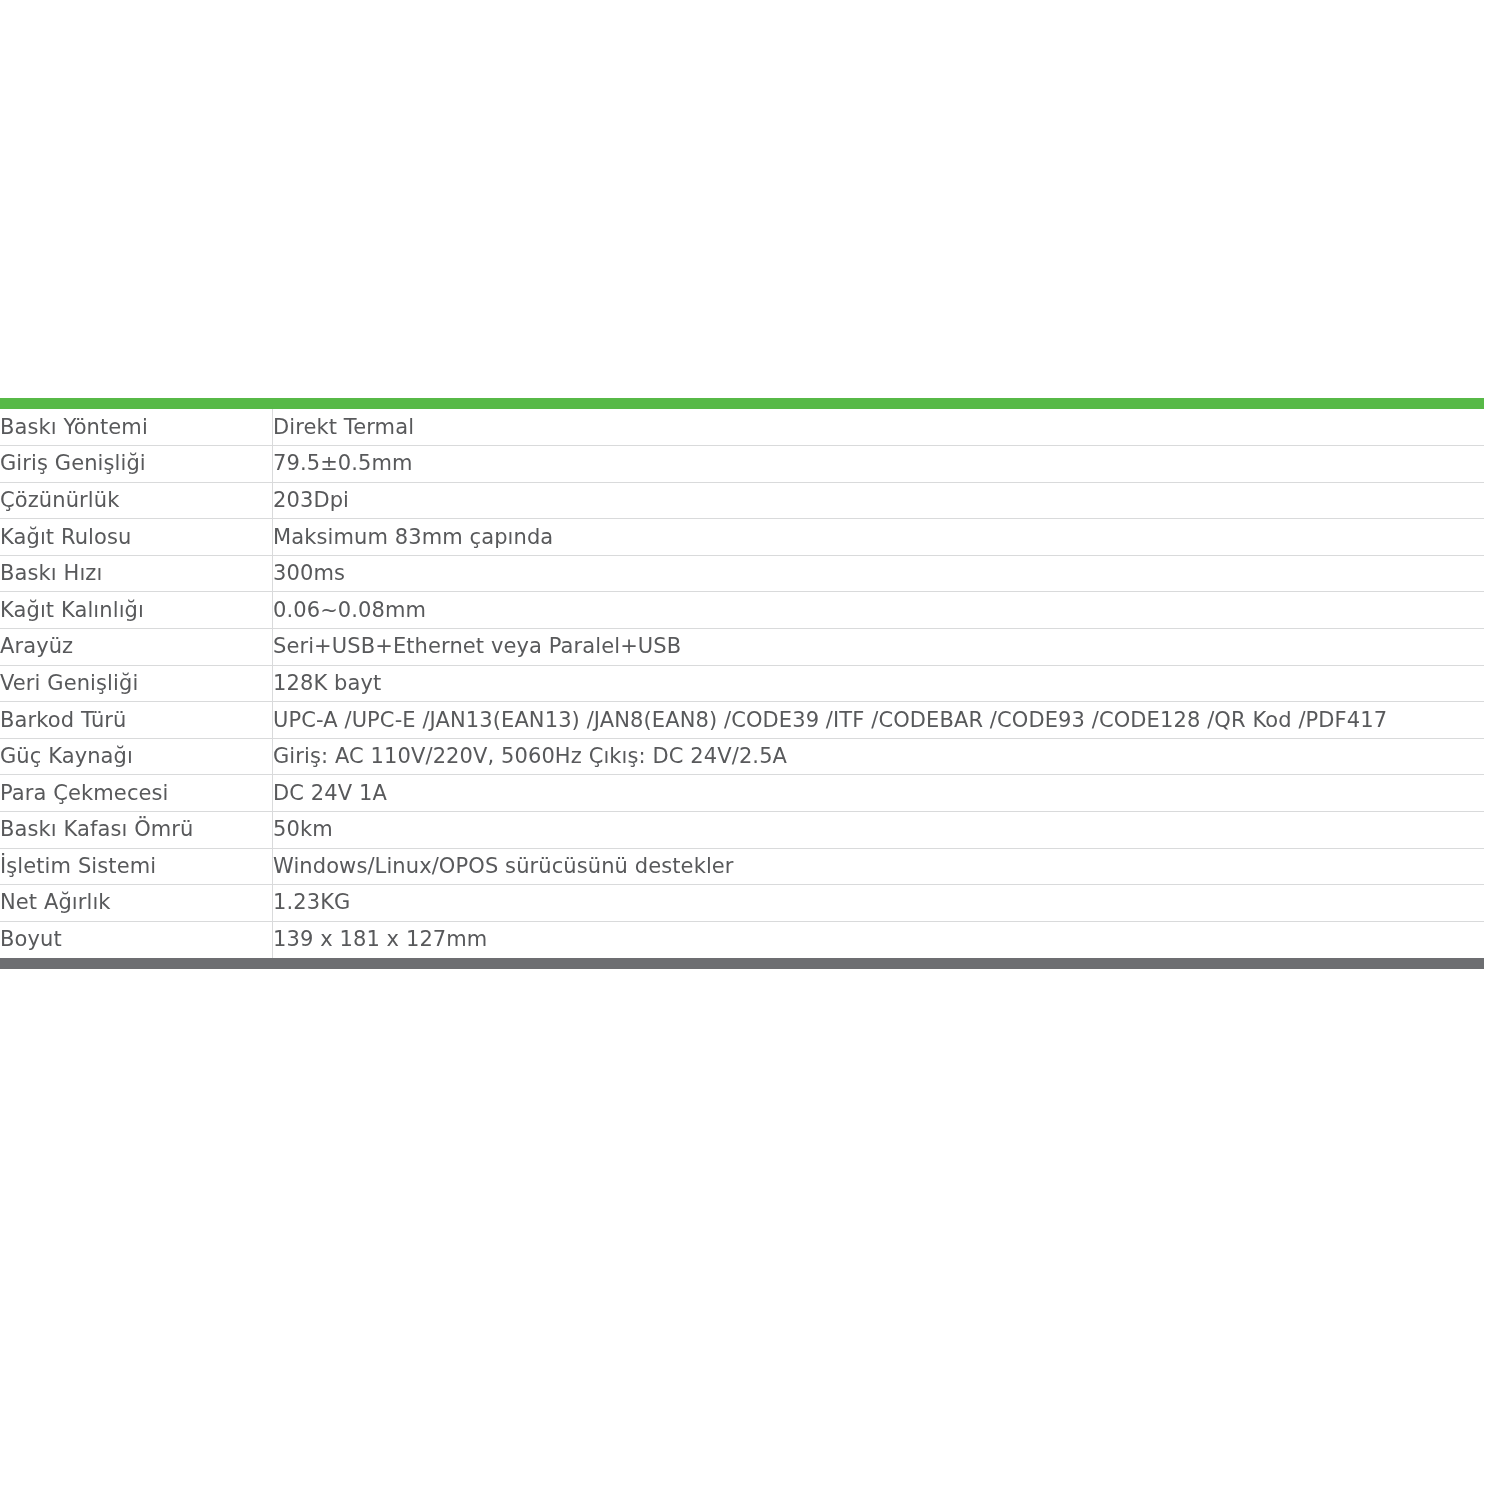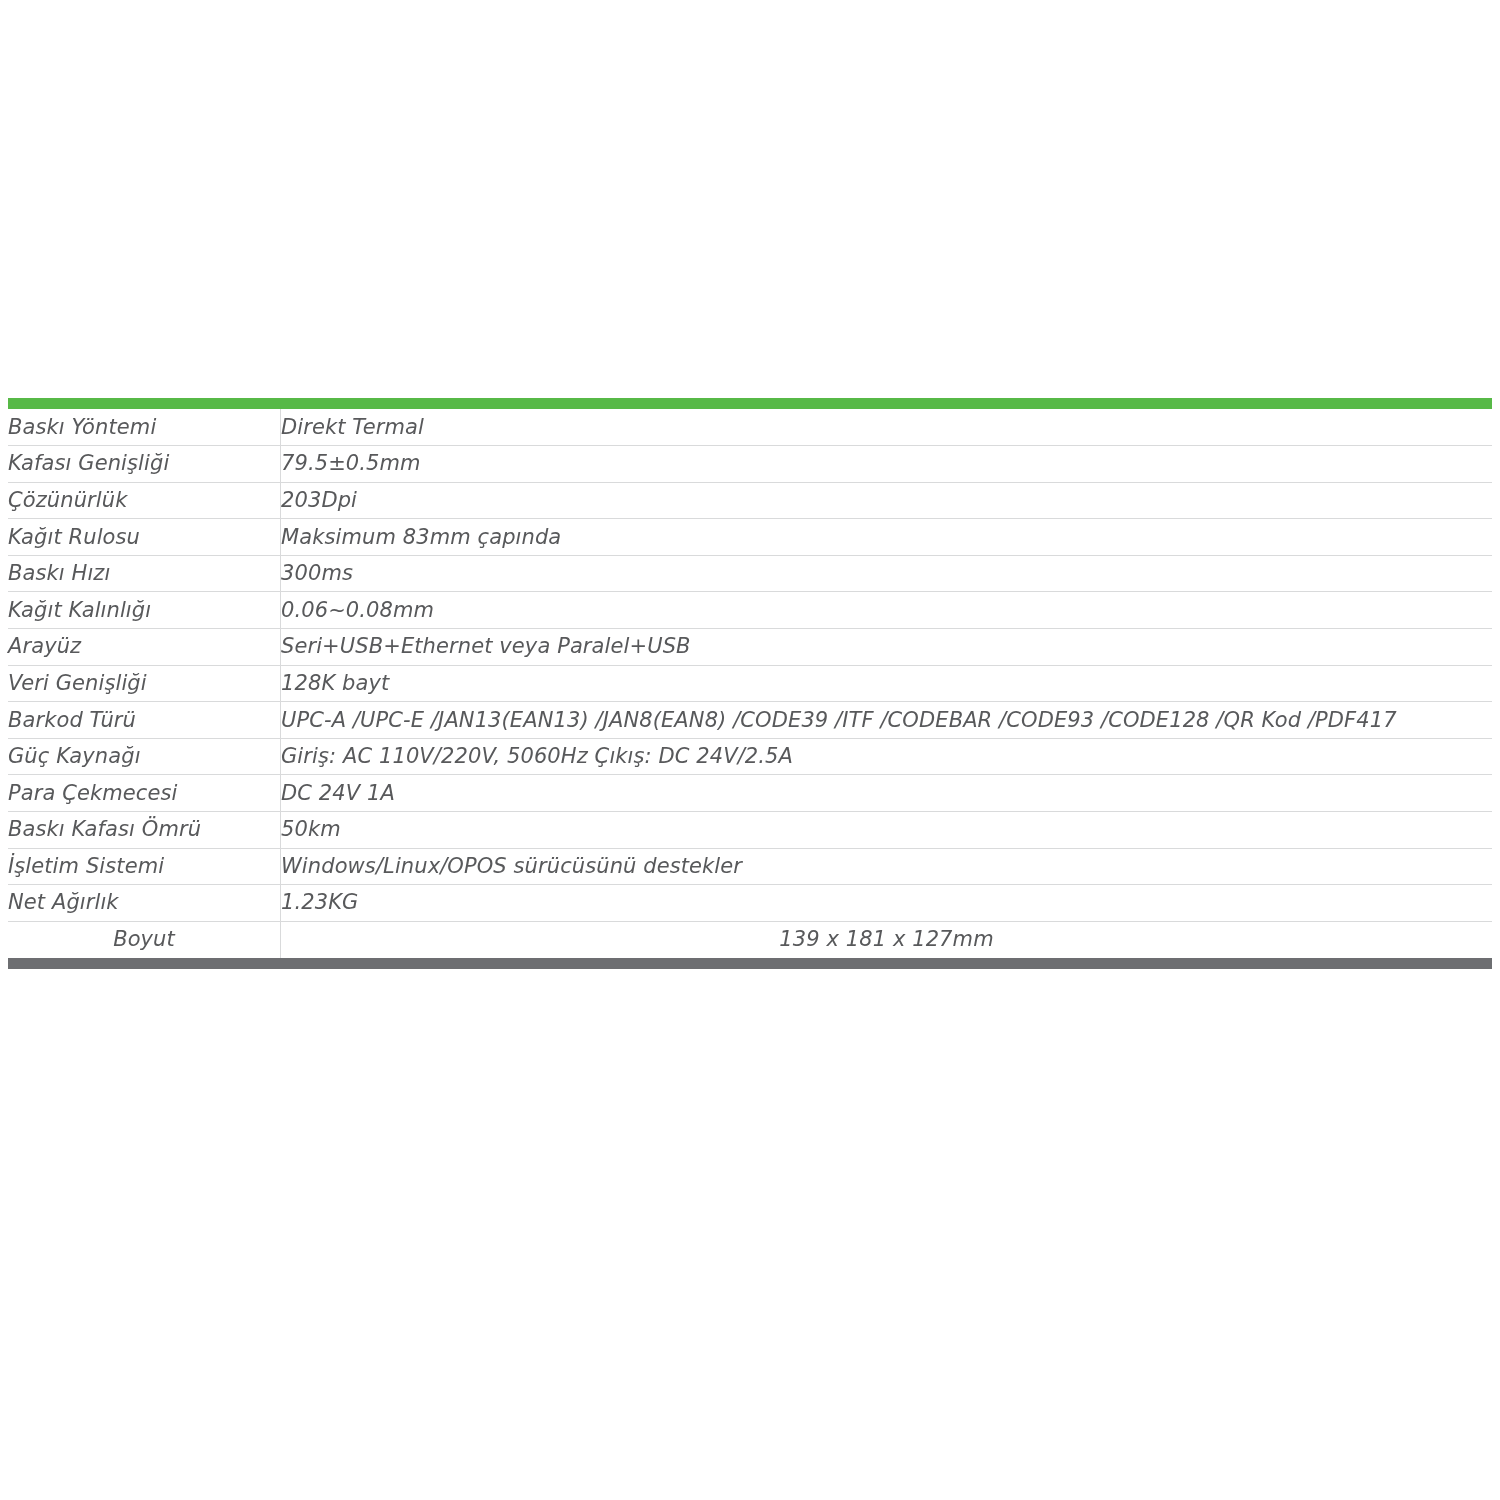--- a/index.html
+++ b/index.html
@@ -13,24 +13,23 @@
     font-family: "DejaVu Sans", sans-serif;
     overflow: hidden;
   }
   .page {
     position: relative;
     width: 1500px;
     height: 1500px;
   }
   .spec-block {
     position: absolute;
-    left: 8px;
+    left: 0;
     top: 398px;
     width: 1484px;
-    font-style: italic;
   }
   .top-accent {
     height: 11px;
     background: #57b947;
     width: 100%;
   }
   table.spec-table {
     border-collapse: collapse;
     width: 100%;
     table-layout: fixed;
@@ -52,21 +51,20 @@
   td.key {
     width: 272px;
     padding-left: 6px;
     border-right: 1px solid #d9dadb;
   }
   td.val {
     padding-left: 22px;
   }
   table.spec-table tr:last-child td {
     border-bottom: none;
-    text-align: center;
   }
   .bottom-accent {
     height: 11px;
     background: #6d6e71;
     width: 100%;
   }
 </style>
 </head>
 <body>
 
@@ -75,21 +73,21 @@
 
     <div class="top-accent"></div>
 
     <table class="spec-table">
       <tbody>
         <tr>
           <td class="key">Baskı Yöntemi</td>
           <td class="val">Direkt Termal</td>
         </tr>
         <tr>
-          <td class="key">Kafası Genişliği</td>
+          <td class="key">Giriş Genişliği</td>
           <td class="val">79.5±0.5mm</td>
         </tr>
         <tr>
           <td class="key">Çözünürlük</td>
           <td class="val">203Dpi</td>
         </tr>
         <tr>
           <td class="key">Kağıt Rulosu</td>
           <td class="val">Maksimum 83mm çapında</td>
         </tr>

